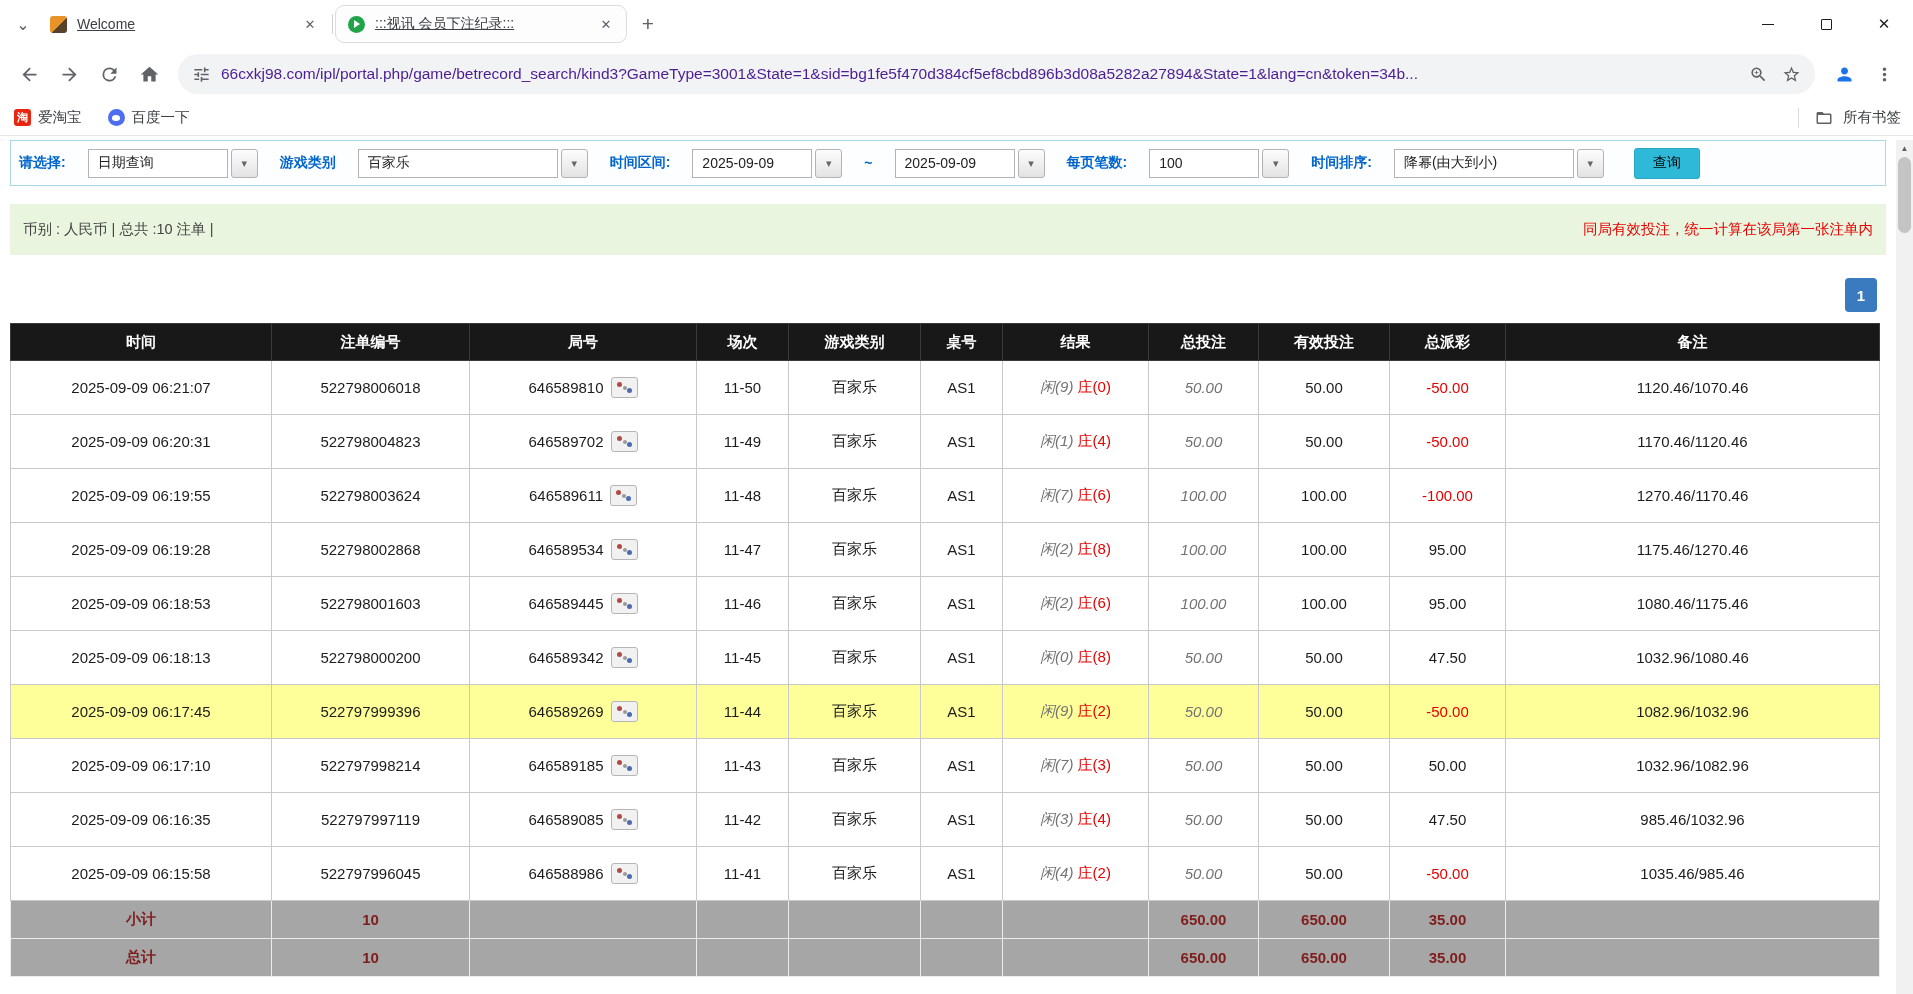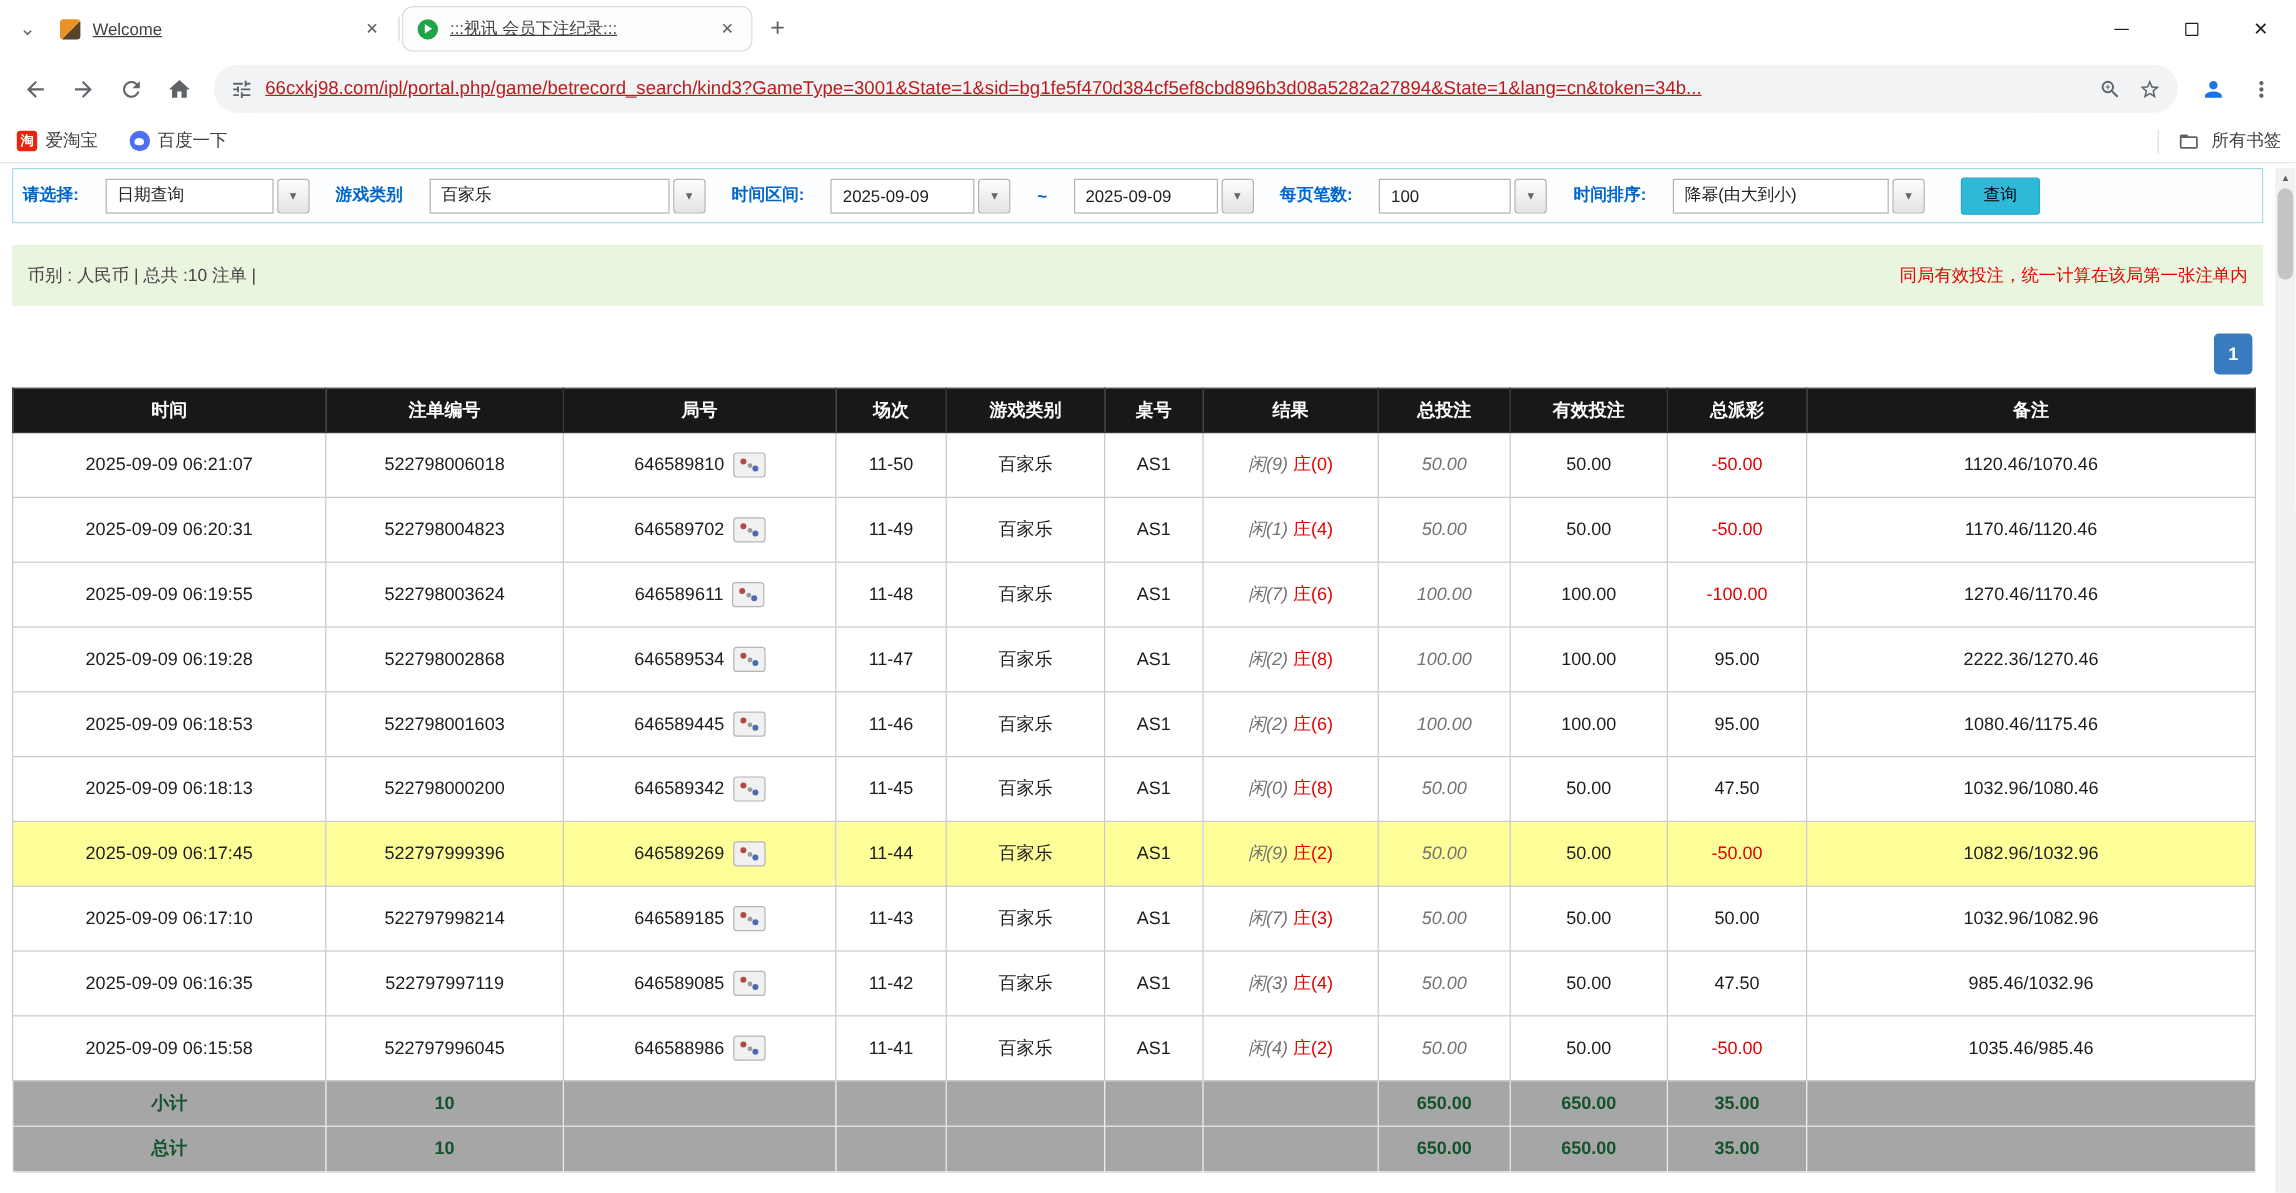--- a/index.html
+++ b/index.html
@@ -22,21 +22,21 @@
   .wincontrols { position:absolute; right:0; top:0; height:48px; display:flex; }
   .winbtn { width:58px; height:48px; display:flex; align-items:center; justify-content:center; color:#1c1c1c; font-size:15px; }
   .min-glyph { width:12px; border-top:1.5px solid #1c1c1c; display:inline-block; }
   .max-glyph { width:11px; height:11px; border:1.5px solid #1c1c1c; display:inline-block; border-radius:1px; }
 
   .addrbar { height:52px; display:flex; align-items:center; padding:0 10px; gap:2px; background:#fff; }
   .navbtn { width:38px; height:38px; border-radius:50%; display:flex; align-items:center; justify-content:center; flex:0 0 auto; }
   .navbtn svg { width:21px; height:21px; fill:#5f6368; }
   .url-pill { flex:1; height:40px; background:#f1f3f4; border-radius:20px; display:flex; align-items:center; padding:0 14px; gap:10px; margin:0 8px; min-width:0; }
   .url-pill svg { width:19px; height:19px; fill:#5f6368; flex:0 0 auto; }
-  .url-text { font-size:15.5px; color:#b91c1c; white-space:nowrap; overflow:hidden; flex:1;text-decoration:underline; }
+  .url-text { font-size:15.5px; color:#4c1d95; white-space:nowrap; overflow:hidden; flex:1; }
   .pill-right { display:flex; align-items:center; gap:14px; }
   .profile-btn svg { fill:#1a73e8; }
 
   .bookmarks { height:36px; display:flex; align-items:center; padding:0 14px; background:#fff; border-bottom:1px solid #e4e6e8; position:relative; }
   .bm-item { display:flex; align-items:center; gap:7px; margin-right:26px; font-size:14.5px; color:#3c4043; }
   .bm-ico-taobao { width:17px; height:17px; background:#e8250f; border-radius:3px; color:#fff; font-size:11px; display:flex; align-items:center; justify-content:center; font-weight:bold; }
   .bm-ico-baidu { width:17px; height:17px; background:#4e6ef2; border-radius:50%; position:relative; }
   .bm-ico-baidu::after { content:""; position:absolute; left:4.5px; top:6px; width:8px; height:6px; background:#fff; border-radius:50% 50% 45% 45%; }
   .bm-right { position:absolute; right:12px; display:flex; align-items:center; gap:10px; font-size:14.5px; color:#3c4043; }
   .bm-divider { width:1px; height:20px; background:#dadce0; margin-right:6px; }
@@ -70,21 +70,21 @@
   .bet tbody td { border:1px solid #c9c9c9; text-align:center; height:54px; color:#1c1c1c; background:#fff; overflow:hidden; }
   .bet tr.hl td { background:#ffff99; }
   .blue { color:#737373;font-style:italic; }
   .red { color:#e60000; }
   .round-cell span { vertical-align:middle; }
   .img-icon { display:inline-block; width:27px; height:21px; border:1px solid #b5b5b5; background:#f1f1f1; border-radius:3px; margin-left:7px; position:relative; }
   .img-icon i { position:absolute; border-radius:50%; }
   .img-icon i.d1 { width:5px; height:5px; left:5px; top:4px; background:#b24a43; }
   .img-icon i.d2 { width:5px; height:5px; right:5px; bottom:4px; background:#4a6cb2; }
   .img-icon i.d3 { width:4px; height:4px; left:11px; top:8px; background:#9a9a9a; }
-  .bet tfoot td { background:#a6a6a6; color:#14532d; font-weight:bold; height:38px; border:1px solid #ececec; text-align:center; font-size:15px; }
+  .bet tfoot td { background:#a6a6a6; color:#7f1d1d; font-weight:bold; height:38px; border:1px solid #ececec; text-align:center; font-size:15px; }
 </style>
 </head>
 <body>
 
 <div class="tabbar">
   <div class="tab-search">⌄</div>
   <div class="tab">
     <span class="favicon fav-welcome"></span>
     <span class="tab-title">Welcome</span>
     <span class="tab-close">✕</span>
@@ -291,21 +291,21 @@
             <td>2025-09-09 06:19:28</td>
             <td>522798002868</td>
             <td class="round-cell"><span>646589534</span><span class="img-icon"><i class="d1"></i><i class="d2"></i><i class="d3"></i></span></td>
             <td>11-47</td>
             <td>百家乐</td>
             <td>AS1</td>
             <td><span class="blue">闲(2)</span> <span class="red">庄(8)</span></td>
             <td><span class="blue">100.00</span></td>
             <td>100.00</td>
             <td><span>95.00</span></td>
-            <td>2222.36/1270.46</td>
+            <td>1175.46/1270.46</td>
           </tr>
           <tr>
             <td>2025-09-09 06:18:53</td>
             <td>522798001603</td>
             <td class="round-cell"><span>646589445</span><span class="img-icon"><i class="d1"></i><i class="d2"></i><i class="d3"></i></span></td>
             <td>11-46</td>
             <td>百家乐</td>
             <td>AS1</td>
             <td><span class="blue">闲(2)</span> <span class="red">庄(6)</span></td>
             <td><span class="blue">100.00</span></td>

